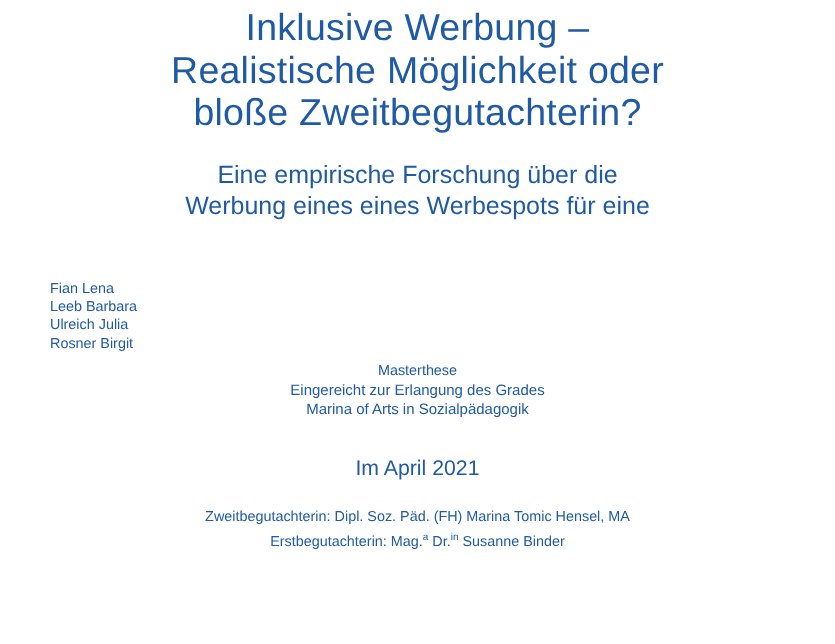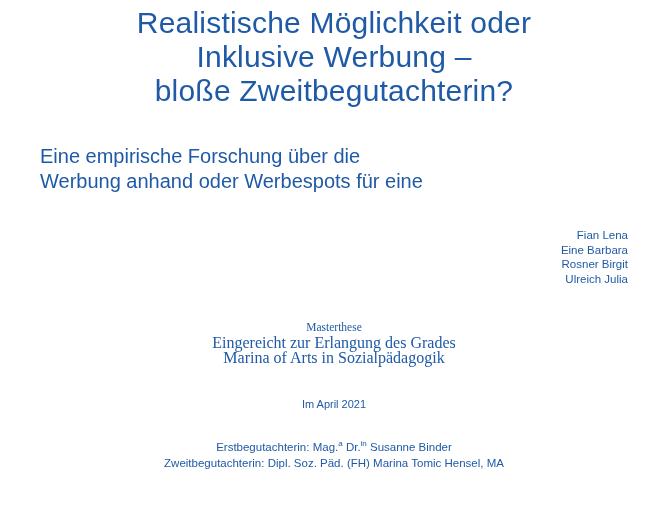--- a/index.html
+++ b/index.html
@@ -27,58 +27,57 @@
     text-align: center;
   }
   .title-line {
     font-size: 30px;
     line-height: 34px;
     color: #1f5aa6;
     font-weight: normal;
     letter-spacing: 0.2px;
   }
   .subtitle-block {
-    margin-top: 36px;
-    text-align: left;
+    margin-top: 20px;
+    text-align: center;
   }
   .subtitle-line {
     font-size: 20px;
     line-height: 25px;
     color: #1f5aa6;
   }
   .authors-block {
-    margin-top: 34px;
-    text-align: right;
+    margin-top: 46px;
+    text-align: left;
   }
   .author-line {
     font-size: 11.5px;
     line-height: 14.5px;
     color: #1f5aa6;
   }
   .degree-block {
-    margin-top: 34px;
+    margin-top: 8px;
     text-align: center;
-    font-family: Liberation Serif, serif;
   }
   .degree-heading {
     font-size: 11.5px;
     line-height: 15px;
     color: #1f5aa6;
   }
   .degree-line {
-    font-size: 16px;
+    font-size: 12px;
     line-height: 15px;
     color: #1f5aa6;
   }
   .date-block {
     margin-top: 32px;
     text-align: center;
   }
   .date-line {
-    font-size: 11px;
+    font-size: 17px;
     line-height: 15px;
     color: #1f5aa6;
   }
   .supervisors-block {
     margin-top: 24px;
     text-align: center;
   }
   .supervisor-line {
     font-size: 11.5px;
     line-height: 16px;
@@ -88,49 +87,49 @@
     font-size: 8px;
     vertical-align: super;
   }
 </style>
 </head>
 <body>
 
 <div class="page">
 
   <div class="title-block">
+    <div class="title-line">Inklusive Werbung –</div>
     <div class="title-line">Realistische Möglichkeit oder</div>
-    <div class="title-line">Inklusive Werbung –</div>
     <div class="title-line">bloße Zweitbegutachterin?</div>
   </div>
 
   <div class="subtitle-block">
     <div class="subtitle-line">Eine empirische Forschung über die</div>
-    <div class="subtitle-line">Werbung anhand oder Werbespots für eine</div>
+    <div class="subtitle-line">Werbung eines eines Werbespots für eine</div>
   </div>
 
   <div class="authors-block">
     <div class="author-line">Fian Lena</div>
-    <div class="author-line">Eine Barbara</div>
+    <div class="author-line">Leeb Barbara</div>
+    <div class="author-line">Ulreich Julia</div>
     <div class="author-line">Rosner Birgit</div>
-    <div class="author-line">Ulreich Julia</div>
   </div>
 
   <div class="degree-block">
     <div class="degree-heading">Masterthese</div>
     <div class="degree-line">Eingereicht zur Erlangung des Grades</div>
     <div class="degree-line">Marina of Arts in Sozialpädagogik</div>
   </div>
 
   <div class="date-block">
     <div class="date-line">Im April 2021</div>
   </div>
 
   <div class="supervisors-block">
     <div class="supervisor-line">
-      <span>Erstbegutachterin:</span><span> Mag.</span><span class="sup">a</span><span> Dr.</span><span class="sup">in</span><span> Susanne Binder</span>
+      <span>Zweitbegutachterin:</span><span> Dipl. Soz. Päd. (FH) Marina Tomic Hensel, MA</span>
     </div>
     <div class="supervisor-line">
-      <span>Zweitbegutachterin:</span><span> Dipl. Soz. Päd. (FH) Marina Tomic Hensel, MA</span>
+      <span>Erstbegutachterin:</span><span> Mag.</span><span class="sup">a</span><span> Dr.</span><span class="sup">in</span><span> Susanne Binder</span>
     </div>
   </div>
 
 </div>
 
 </body></html>

